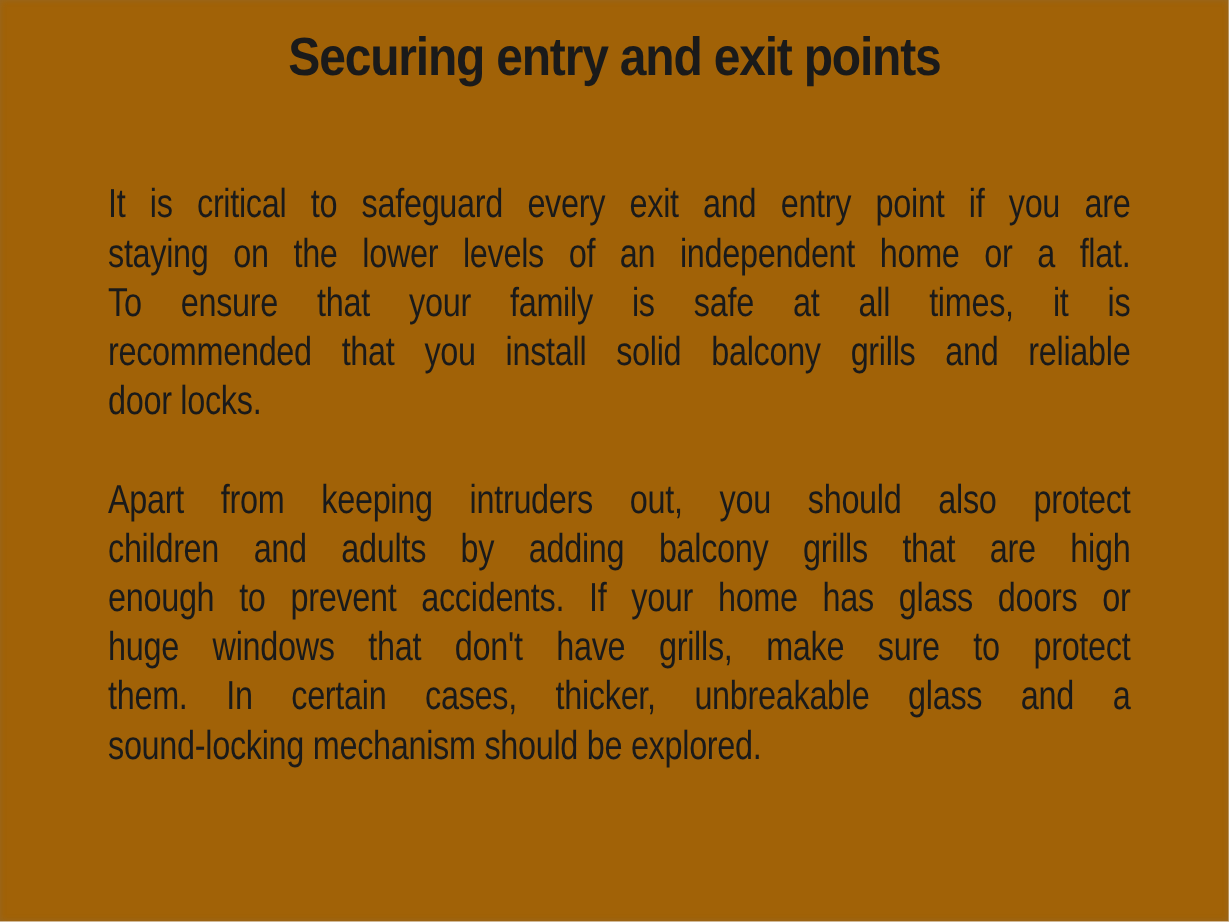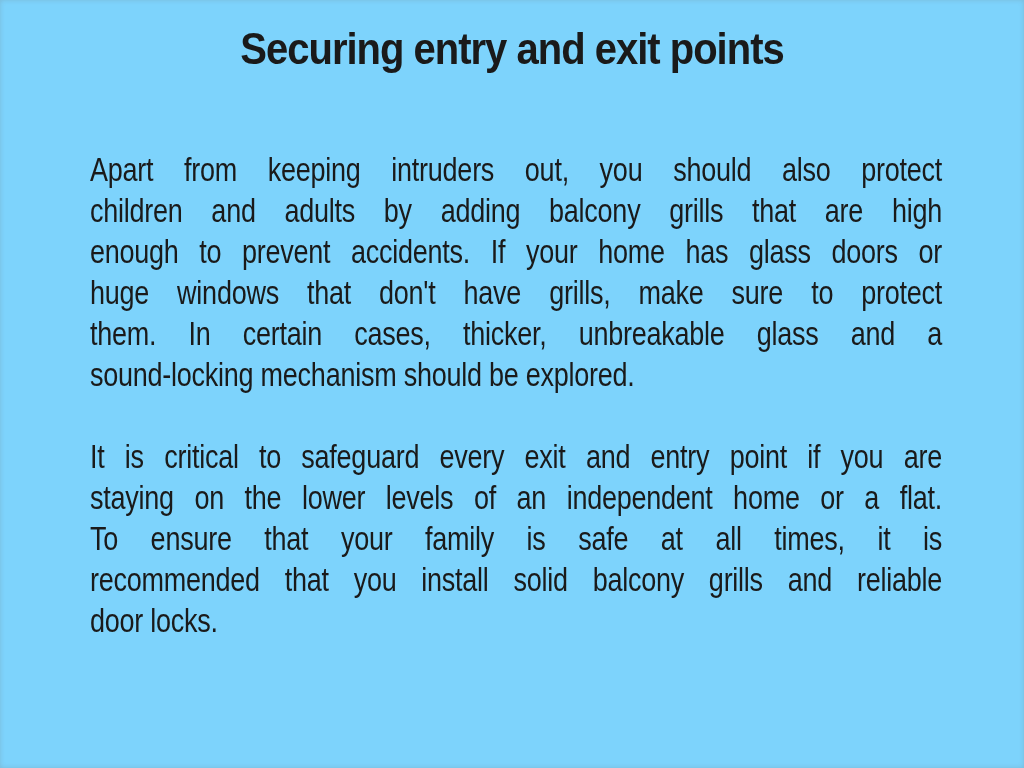--- a/index.html
+++ b/index.html
@@ -4,21 +4,21 @@
 <style>
   html, body {
     margin: 0;
     padding: 0;
     background: #ffffff;
   }
   .slide {
     position: relative;
     width: 1024px;
     height: 768px;
-    background: #7dd3fc;
+    background: #a16207;
     box-shadow: inset 0 0 5px rgba(120,120,120,0.28);
     overflow: hidden;
     font-family: "Liberation Sans", sans-serif;
     color: #1a1a1a;
   }
   .slide-title {
     position: absolute;
     top: 26px;
     left: 0;
     width: 1024px;
@@ -59,31 +59,31 @@
 </head>
 <body>
 
 <div class="slide">
 
   <div class="slide-title">Securing entry and exit points</div>
 
   <div class="body-text">
 
     <div class="paragraph">
+      <div class="text-line">It is critical to safeguard every exit and entry point if you are</div>
+      <div class="text-line">staying on the lower levels of an independent home or a flat.</div>
+      <div class="text-line">To ensure that your family is safe at all times, it is</div>
+      <div class="text-line">recommended that you install solid balcony grills and reliable</div>
+      <div class="text-line last">door locks.</div>
+    </div>
+
+    <div class="paragraph">
       <div class="text-line">Apart from keeping intruders out, you should also protect</div>
       <div class="text-line">children and adults by adding balcony grills that are high</div>
       <div class="text-line">enough to prevent accidents. If your home has glass doors or</div>
       <div class="text-line">huge windows that don't have grills, make sure to protect</div>
       <div class="text-line">them. In certain cases, thicker, unbreakable glass and a</div>
       <div class="text-line last">sound-locking mechanism should be explored.</div>
     </div>
 
-    <div class="paragraph">
-      <div class="text-line">It is critical to safeguard every exit and entry point if you are</div>
-      <div class="text-line">staying on the lower levels of an independent home or a flat.</div>
-      <div class="text-line">To ensure that your family is safe at all times, it is</div>
-      <div class="text-line">recommended that you install solid balcony grills and reliable</div>
-      <div class="text-line last">door locks.</div>
-    </div>
-
   </div>
 
 </div>
 
 </body></html>

